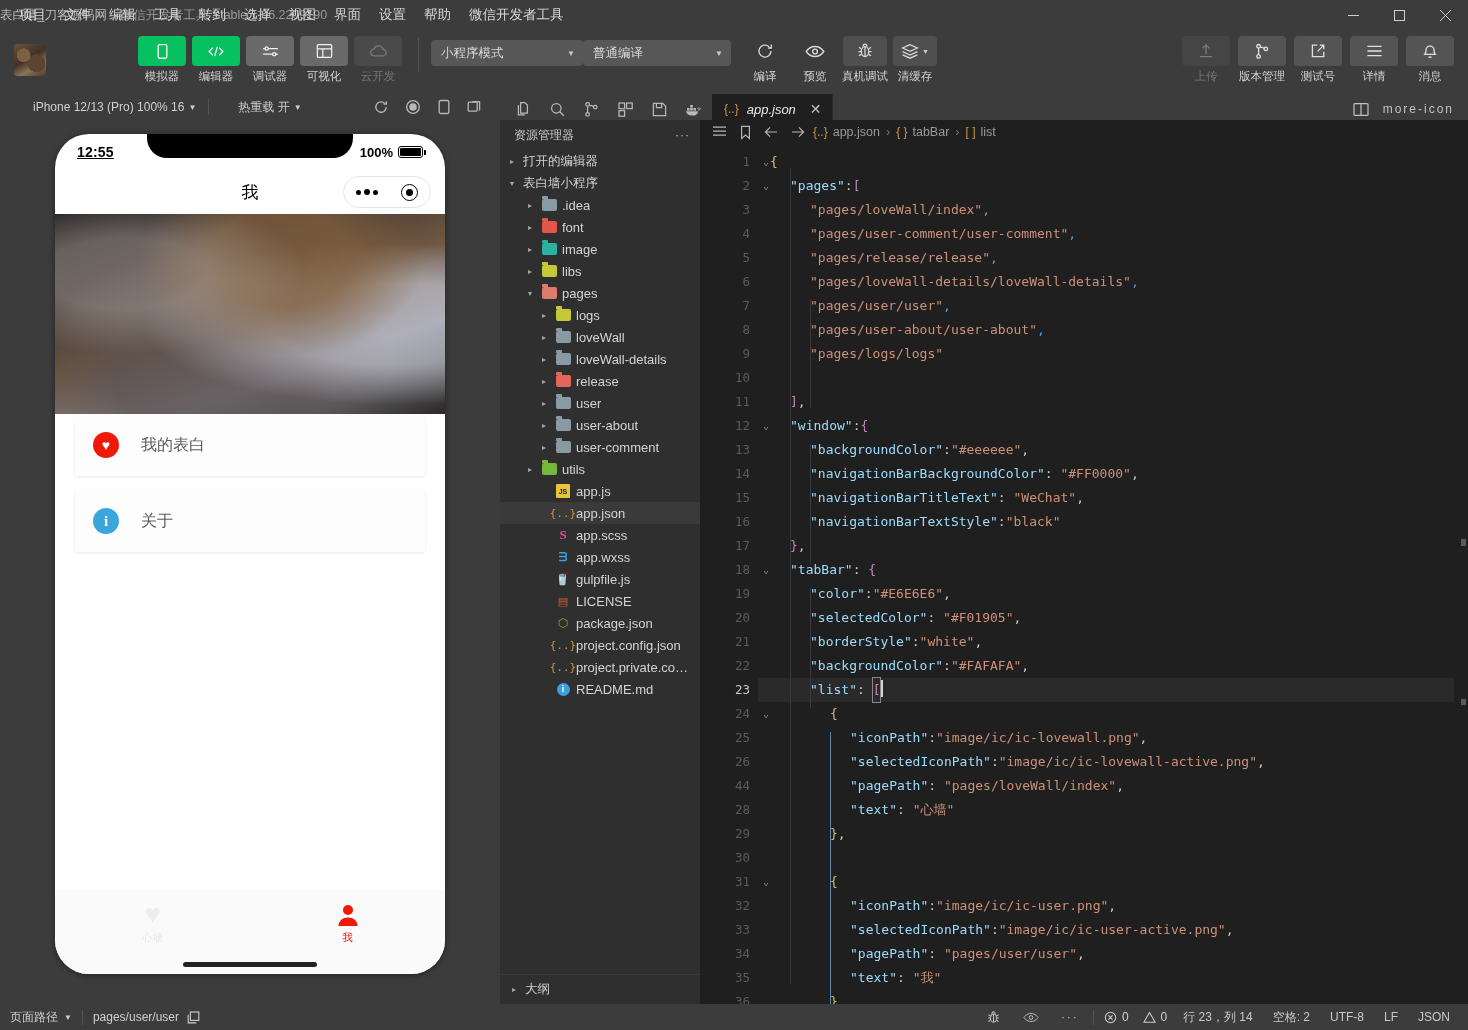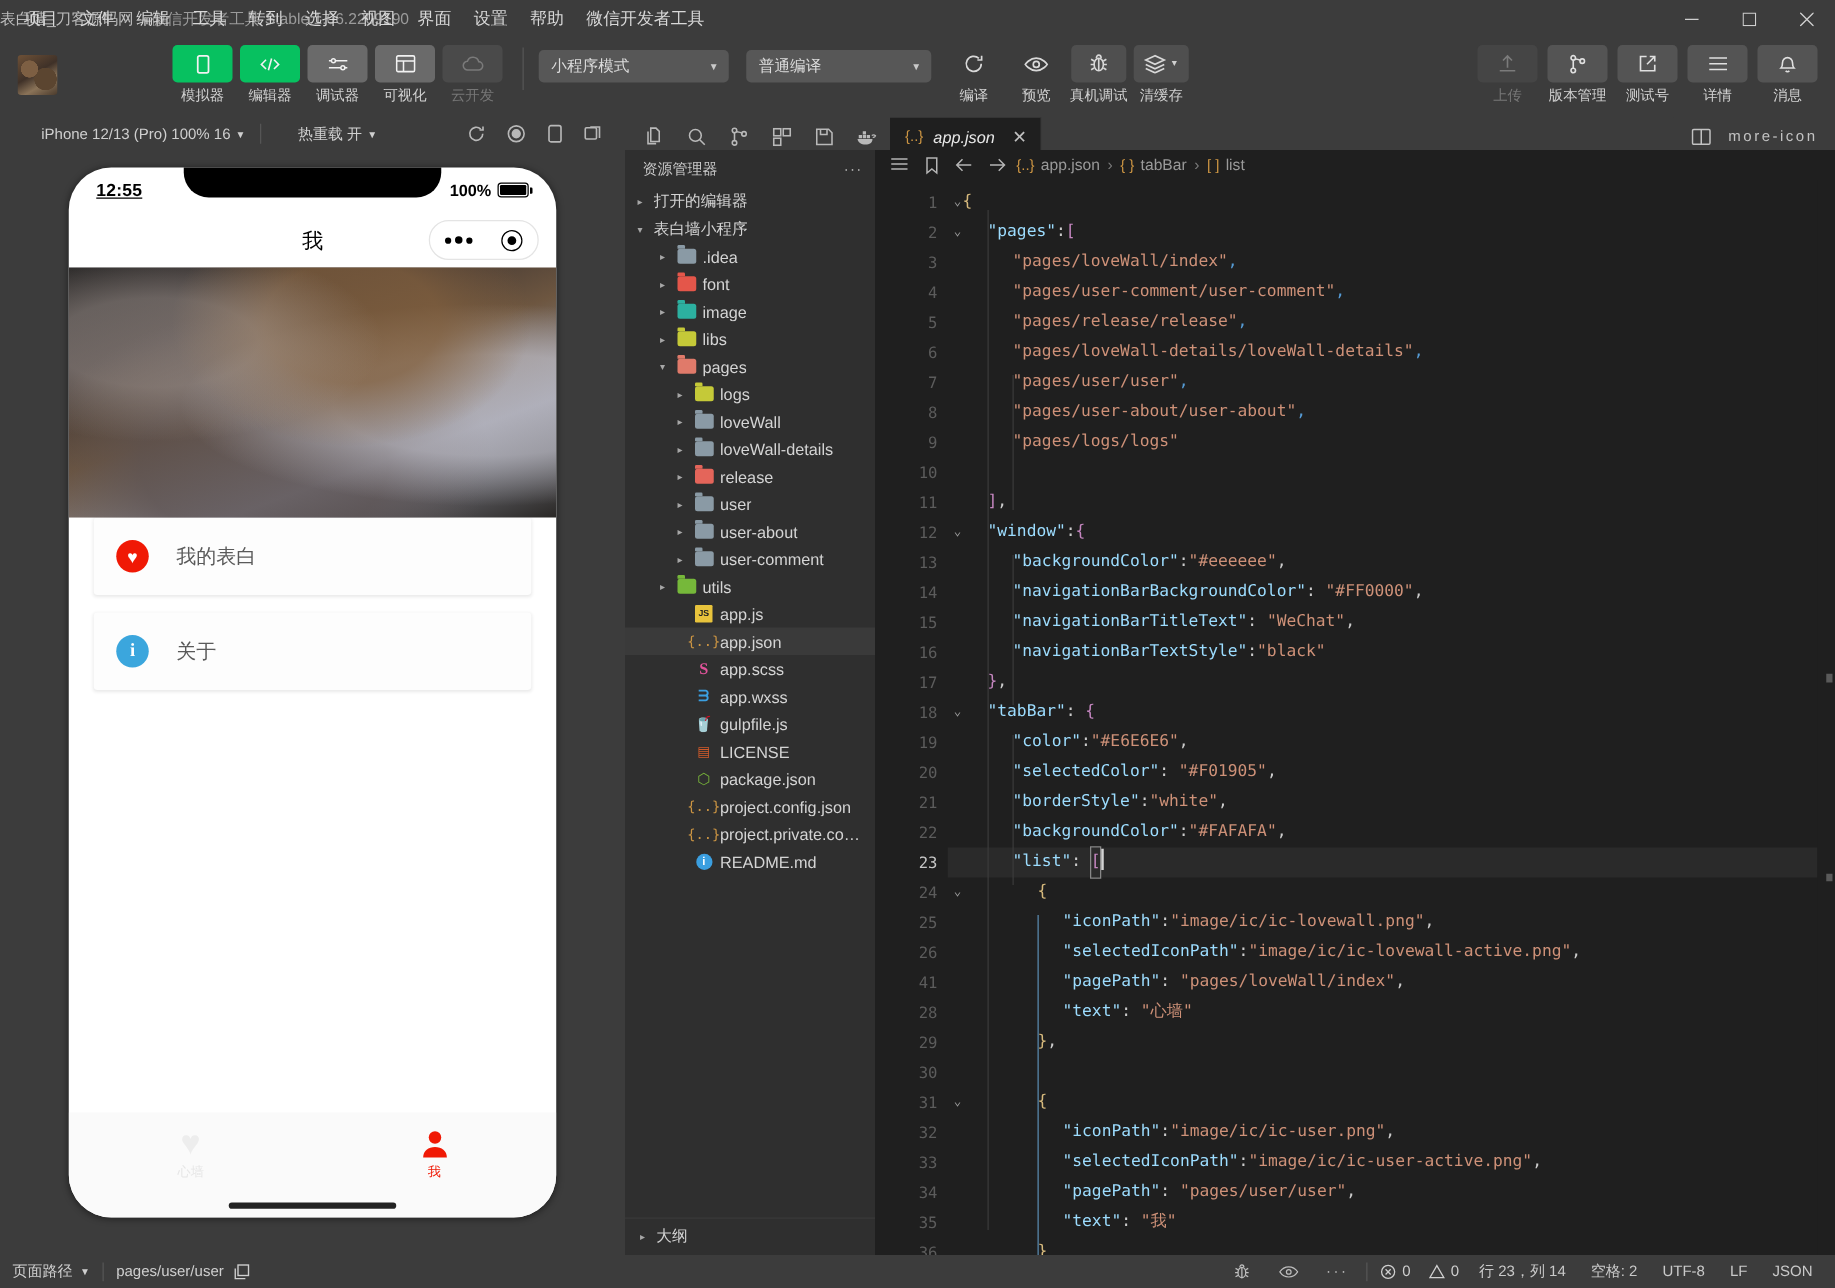--- a/index.html
+++ b/index.html
@@ -35,21 +35,21 @@
   .tool.dim .btn { background:#4a4a4a; color:#7a7a7a; }
   .tool .lbl { font-size:11.5px; color:#d2d2d2; white-space:nowrap; }
   .tool.dim .lbl { color:#777; }
   .divider-v { width:1px; height:34px; background:#555; margin:2px 12px 0 16px; }
 
   .select {
     height:26px; min-width:145px; background:#575757; border-radius:4px; display:flex; align-items:center;
     padding:0 8px 0 10px; color:#dcdcdc; font-size:12.5px; margin-top:4px; position:relative;
   }
   .select .caret { margin-left:auto; font-size:8px; color:#c9c9c9; }
-  .mid-group { display:flex; align-items:flex-start; margin-left:14px; }
+  .mid-group { display:flex; align-items:flex-start; }
   .act-group { display:flex; align-items:flex-start; gap:2px; margin-left:10px; }
   .act { width:48px; display:flex; flex-direction:column; align-items:center; gap:3px; }
   .act .btn { width:44px; height:30px; border-radius:4px; display:flex; align-items:center; justify-content:center; color:#d8d8d8; }
   .act.boxed .btn { background:#4f4f4f; }
   .act .lbl { font-size:11.5px; color:#d2d2d2; white-space:nowrap; }
   .right-group { margin-left:auto; display:flex; align-items:flex-start; gap:4px; }
   .rtool { width:52px; display:flex; flex-direction:column; align-items:center; gap:3px; }
   .rtool .btn { width:48px; height:30px; border-radius:4px; background:#545454; display:flex; align-items:center; justify-content:center; color:#e0e0e0; }
   .rtool.dim .btn { background:#454545; color:#7b7b7b; }
   .rtool .lbl { font-size:11.5px; color:#d2d2d2; }
@@ -772,21 +772,21 @@
             <div class="gline">17</div>
             <div class="gline">18<span class="fold">⌄</span></div>
             <div class="gline">19</div>
             <div class="gline">20</div>
             <div class="gline">21</div>
             <div class="gline">22</div>
             <div class="gline cur">23<span class="fold">⌄</span></div>
             <div class="gline">24<span class="fold">⌄</span></div>
             <div class="gline">25</div>
             <div class="gline">26</div>
-            <div class="gline">41</div>
+            <div class="gline">44</div>
             <div class="gline">28</div>
             <div class="gline">29</div>
             <div class="gline">30</div>
             <div class="gline">31<span class="fold">⌄</span></div>
             <div class="gline">32</div>
             <div class="gline">33</div>
             <div class="gline">34</div>
             <div class="gline">35</div>
             <div class="gline">36</div>
           </div>

